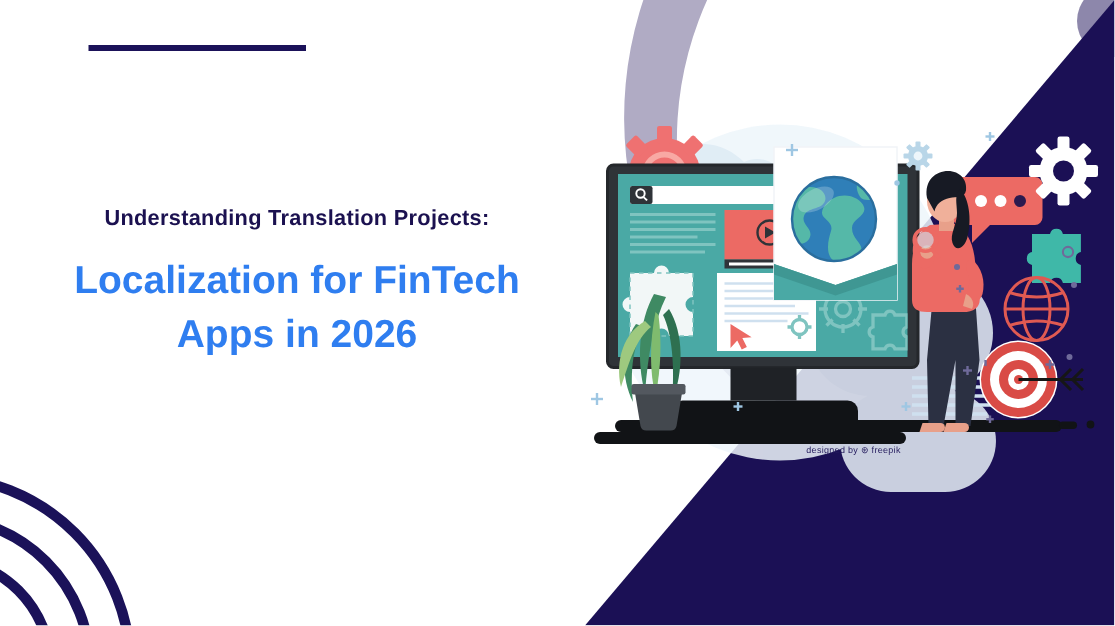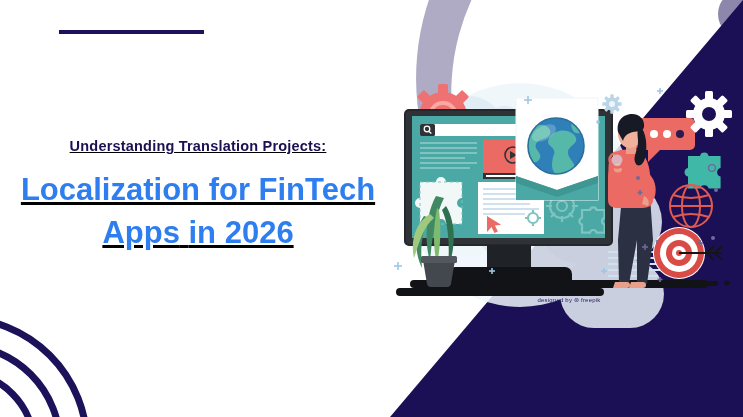--- a/index.html
+++ b/index.html
@@ -15,28 +15,28 @@
   .layer svg{display:block;}
 
   
   .top-rule{
     position:absolute;left:59px;top:30px;width:145px;height:4px;
     background:#1b1259;
   }
 
   
   .text-block{
-    position:absolute;left:0;top:139px;width:396px;text-align:center;text-decoration:underline;
+    position:absolute;left:0;top:139px;width:396px;text-align:center;
   }
   .eyebrow{
     font-size:14.5px;font-weight:bold;color:#1b1150;
     letter-spacing:.2px;margin:0 0 14px 0;line-height:1.1;
   }
   .headline{
-    font-size:31px;font-weight:bold;color:#2f7ef0;
+    font-size:26px;font-weight:bold;color:#2f7ef0;
     line-height:1.38;margin:0;padding:0 14px;
   }
   .attribution{
     position:absolute;left:529px;top:296px;width:80px;
     font-size:6px;color:#251c5e;letter-spacing:.2px;
     text-align:center;user-select:none;
   }
 </style>
 </head>
 <body>

